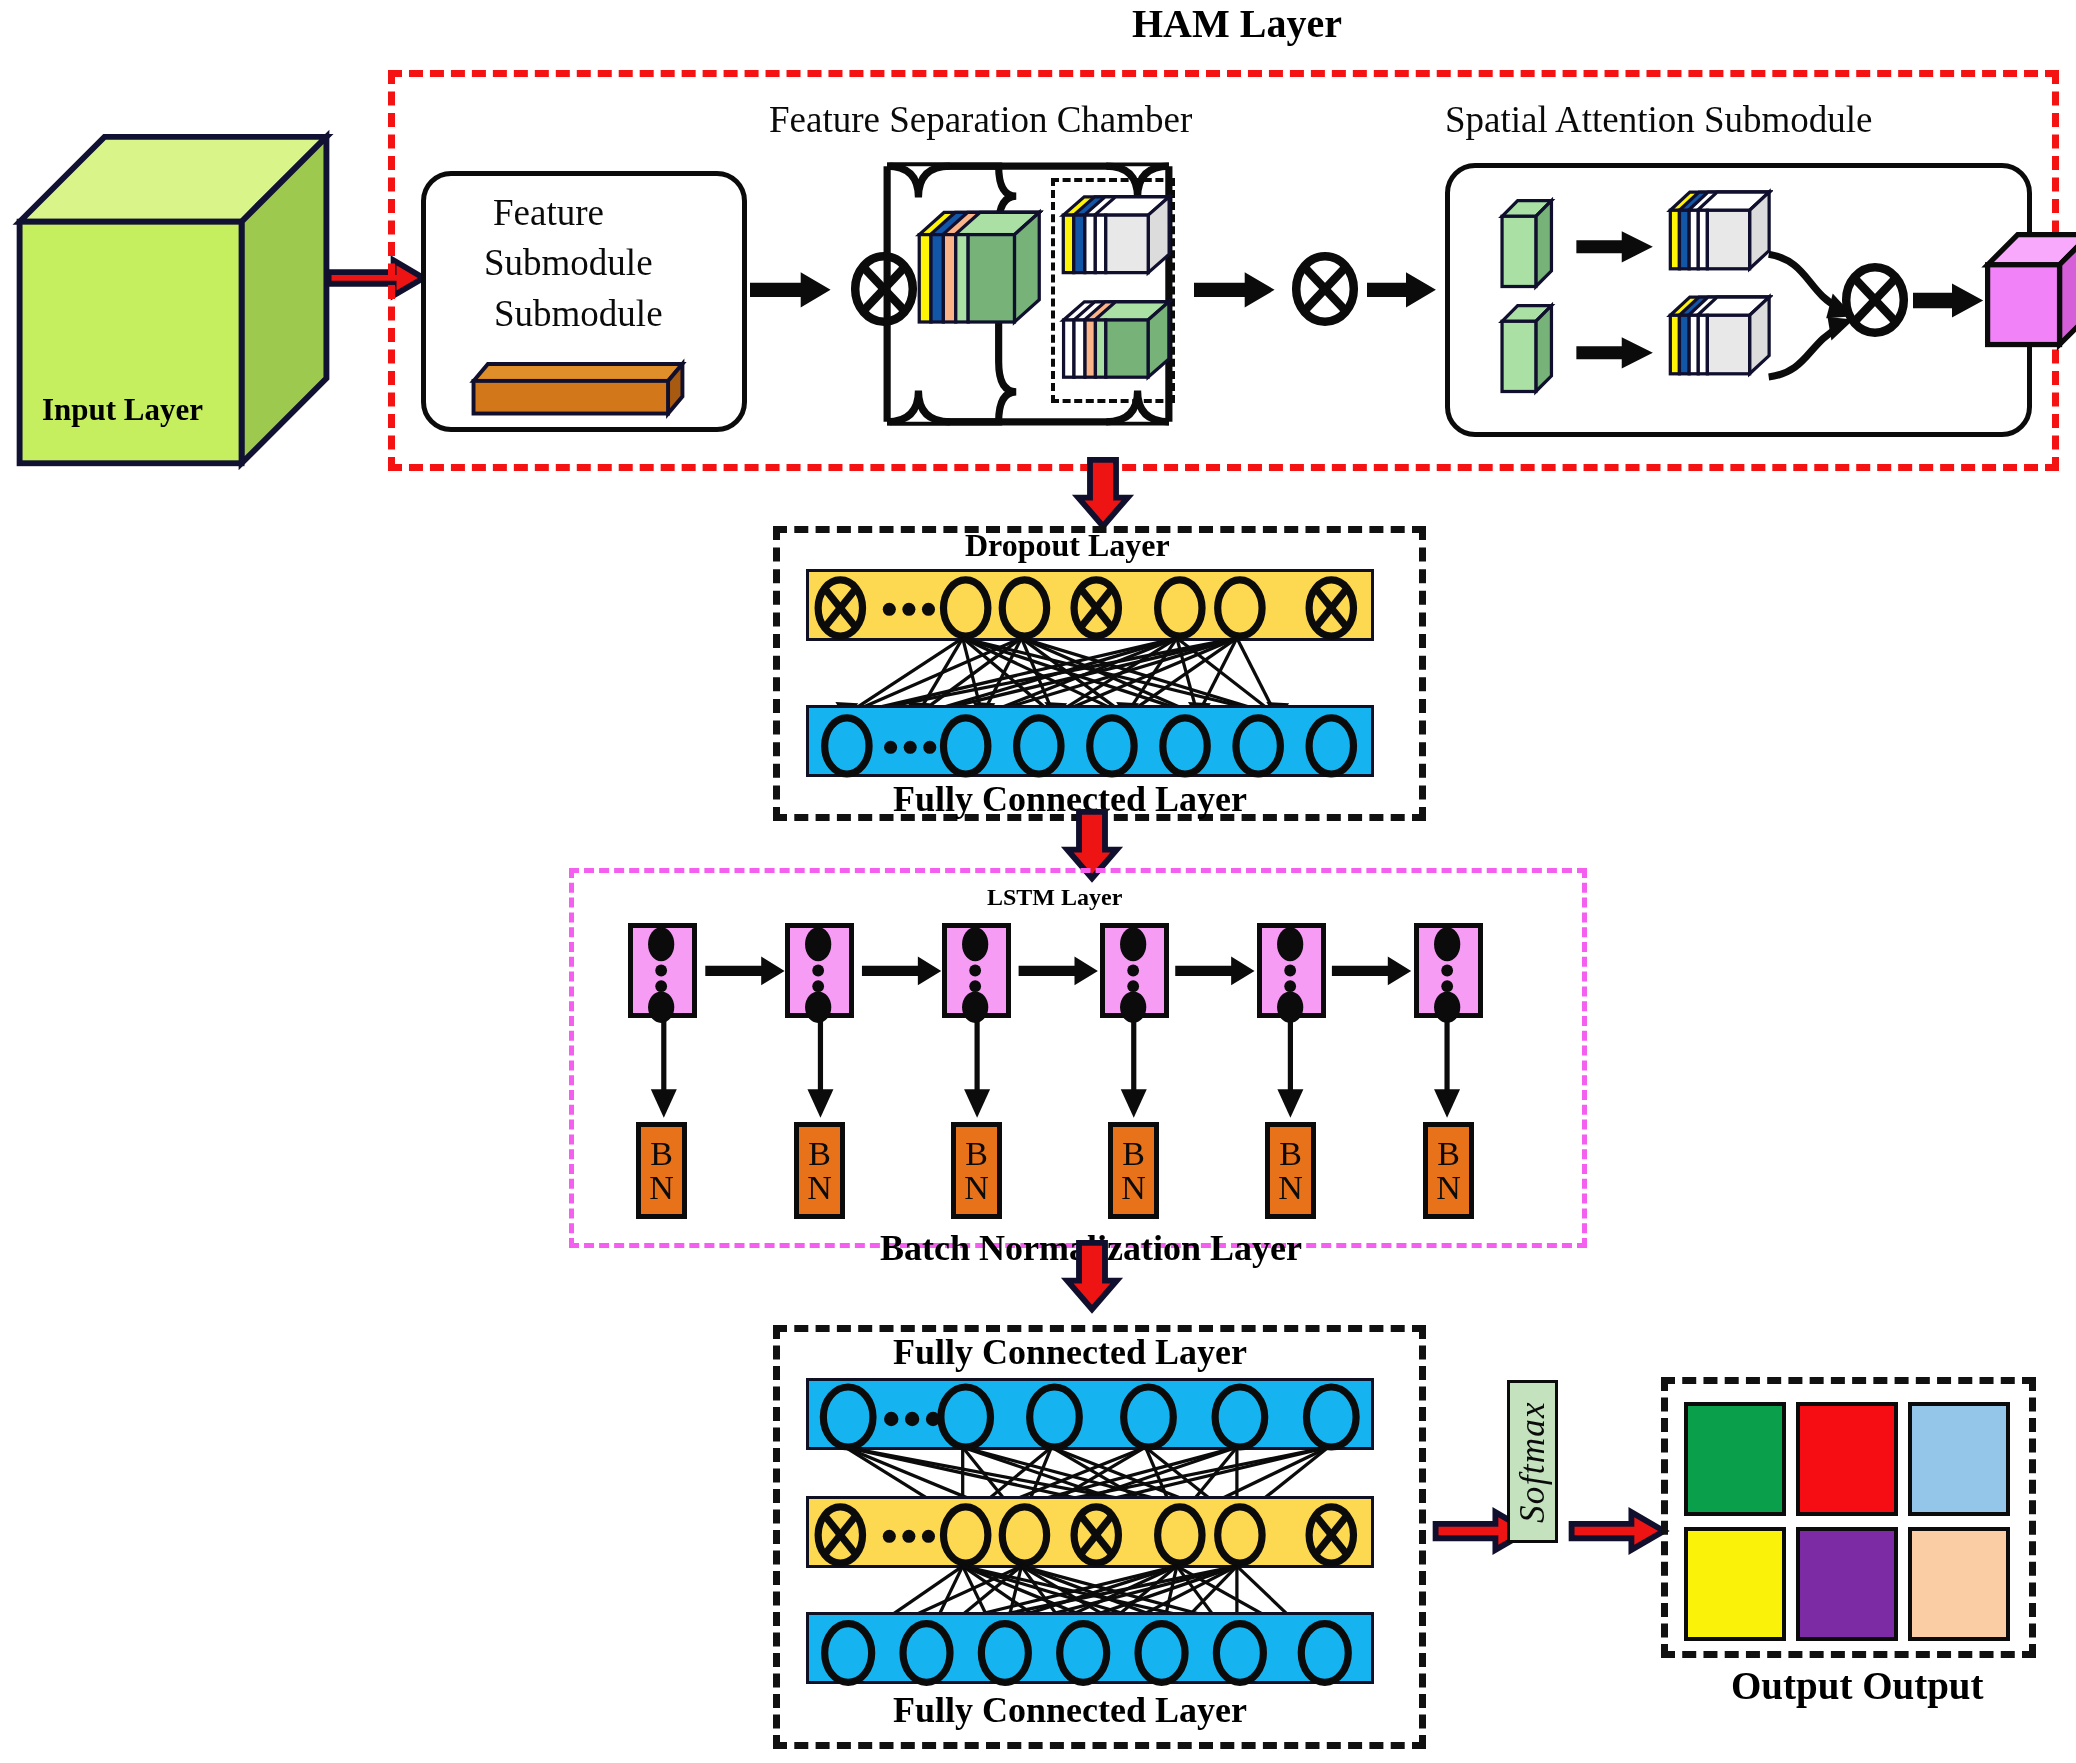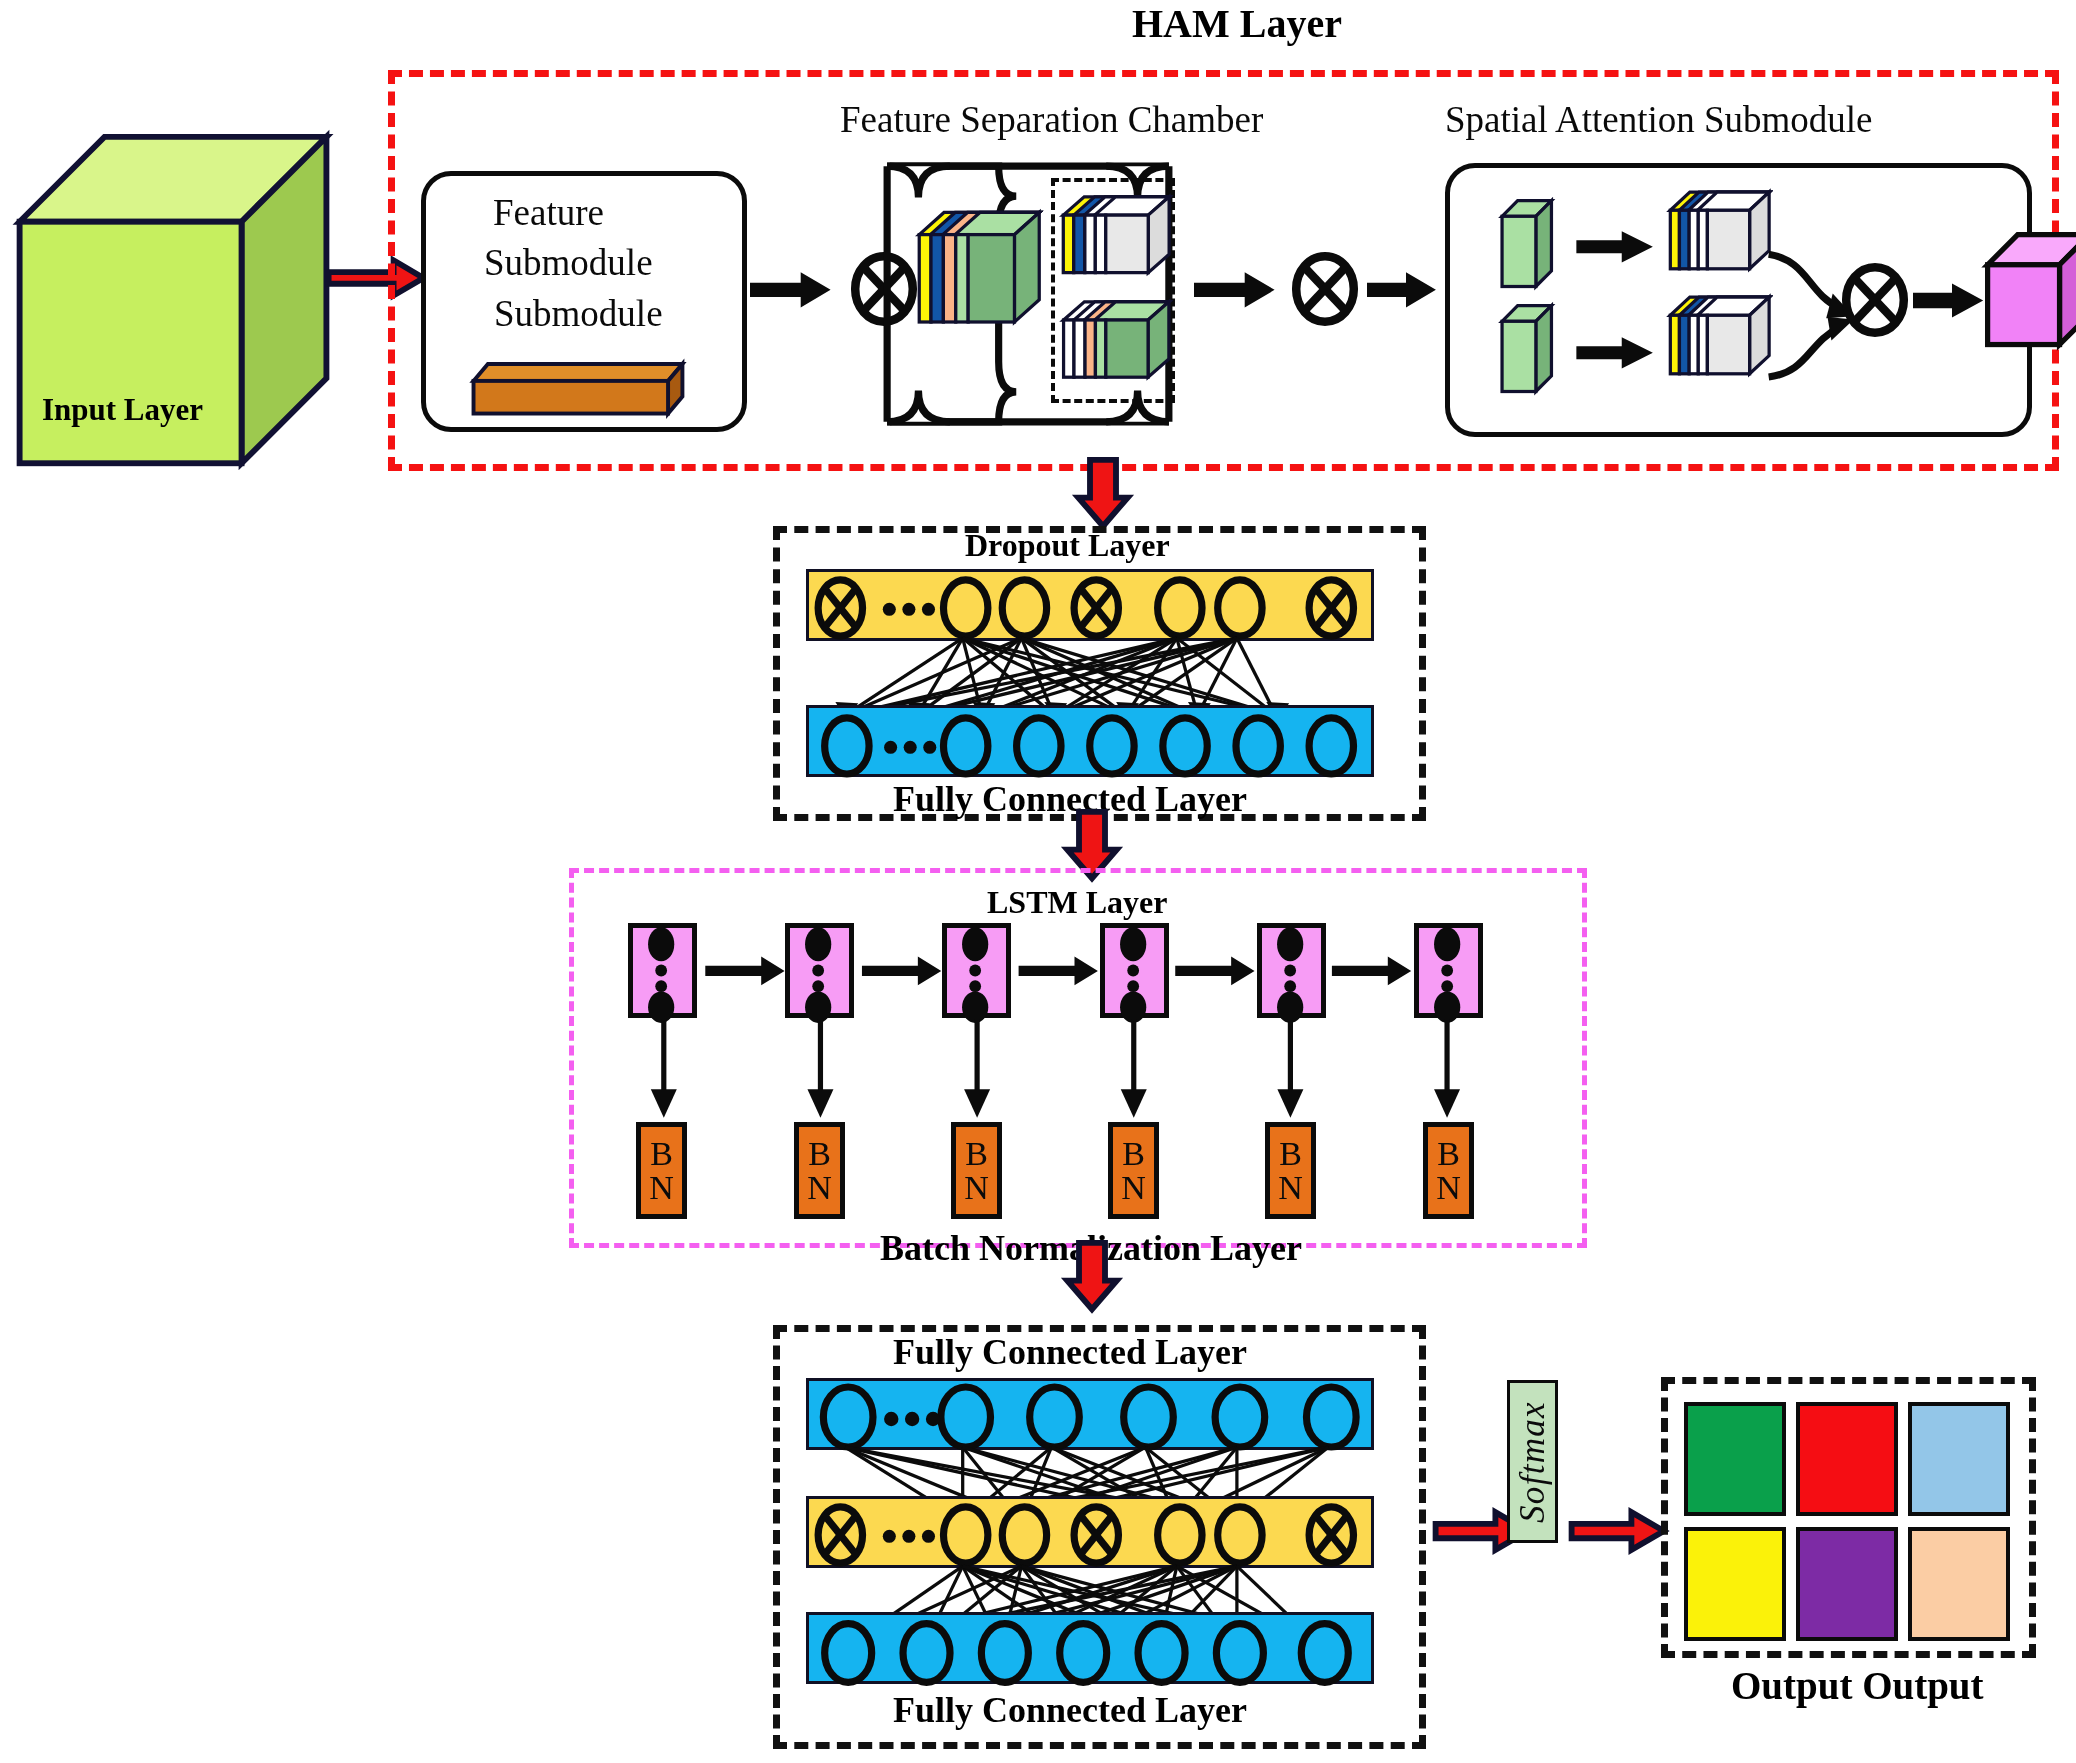--- a/index.html
+++ b/index.html
@@ -85,21 +85,21 @@
 <svg width="72" height="72" style="left:848px;top:253px;" viewBox="0 0 110 110">
   <ellipse cx="55" cy="55" rx="44" ry="50" fill="none" stroke="#0b0b0b" stroke-width="13"></ellipse>
   <line x1="22" y1="20" x2="88" y2="90" stroke="#0b0b0b" stroke-width="13"></line>
   <line x1="88" y1="20" x2="22" y2="90" stroke="#0b0b0b" stroke-width="13"></line>
 </svg>
 
 <svg width="78" height="39" style="left:925px;top:271px;" viewBox="0 0 120 60">
   <path d="M0,18 L60,18 L60,2 L106,29 L60,56 L60,40 L0,40 Z" fill="#0b0b0b"></path>
 </svg>
 
-<div class="lbl-plain" style="left:840px;top:98px;font-size:37px;">Feature  Separation Chamber</div>
+<div class="lbl-plain" style="left:769px;top:98px;font-size:37px;">Feature  Separation Chamber</div>
 <svg width="300" height="274" style="left:878px;top:157px;" viewBox="0 0 460 420">
   <path d="M18,14 L185,14 Q185,60 212,60 Q185,60 185,106 L185,314 Q185,360 212,360 Q185,360 185,406 L18,406" fill="none" stroke="#0b0b0b" stroke-width="11" transform="translate(0,0) rotate(0)"></path>
   <path d="M14,14 L14,406" fill="none" stroke="#0b0b0b" stroke-width="11"></path>
   <path d="M14,14 L446,14" fill="none" stroke="#0b0b0b" stroke-width="11"></path>
   <path d="M14,406 L446,406" fill="none" stroke="#0b0b0b" stroke-width="11"></path>
   <path d="M446,14 L446,406" fill="none" stroke="#0b0b0b" stroke-width="11"></path>
 
   <path d="M14,14 Q62,14 62,62 Q62,14 110,14" fill="#ffffff" stroke="#0b0b0b" stroke-width="11"></path>
   <path d="M14,406 Q62,406 62,358 Q62,406 110,406" fill="#ffffff" stroke="#0b0b0b" stroke-width="11"></path>
   <path d="M350,14 Q398,14 398,62 Q398,14 446,14" fill="#ffffff" stroke="#0b0b0b" stroke-width="11"></path>
@@ -317,21 +317,21 @@
     </g>
   </svg>
 </div>
 <div class="lbl" style="left:893px;top:778px;font-size:36px;">Fully Connected Layer</div>
 
 <svg width="65" height="72" style="left:1066px;top:809px;" viewBox="0 0 100 110">
   <path d="M20,4 L60,4 L60,62 L78,62 L40,106 L2,62 L20,62 Z" fill="#ef1414" stroke="#10102e" stroke-width="9"></path>
 </svg>
 
 <div class="pink-box" style="left:569px;top:868px;width:1018px;height:380px;"></div>
-<div class="lbl" style="left:987px;top:884px;font-size:32px;">LSTM Layer</div>
+<div class="lbl" style="left:987px;top:884px;font-size:24px;">LSTM Layer</div>
 
 <div class="lstm-cell" style="left:628px;top:923px;width:69px;height:95px;">
   <svg width="69" height="95" style="left:-5.9px;top:-5.9px;" viewBox="0 0 105 145">
       <g fill="#0b0b0b">
     <ellipse cx="52" cy="34" rx="20" ry="26"></ellipse>
         <circle cx="52" cy="74" r="9"></circle>
     <circle cx="52" cy="98" r="9"></circle>
         <ellipse cx="52" cy="130" rx="20" ry="24"></ellipse>
   </g>
     </svg>

